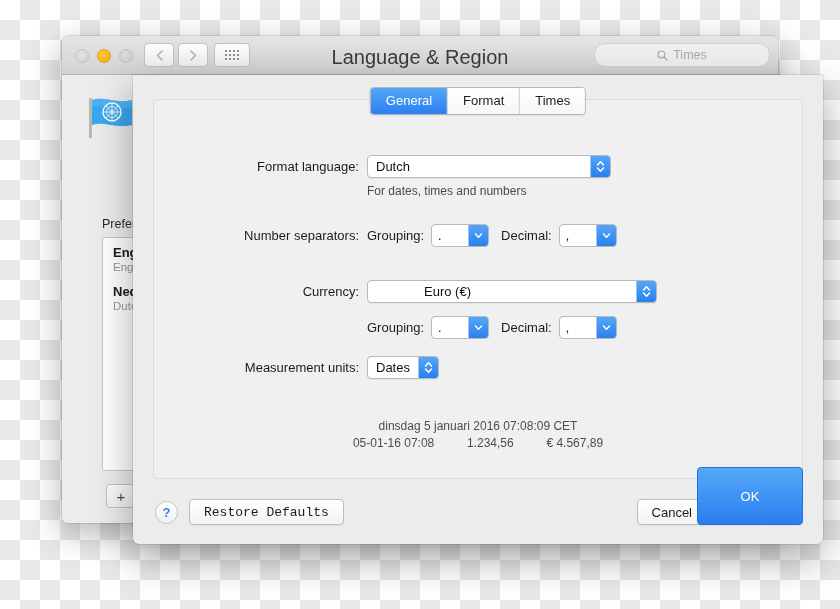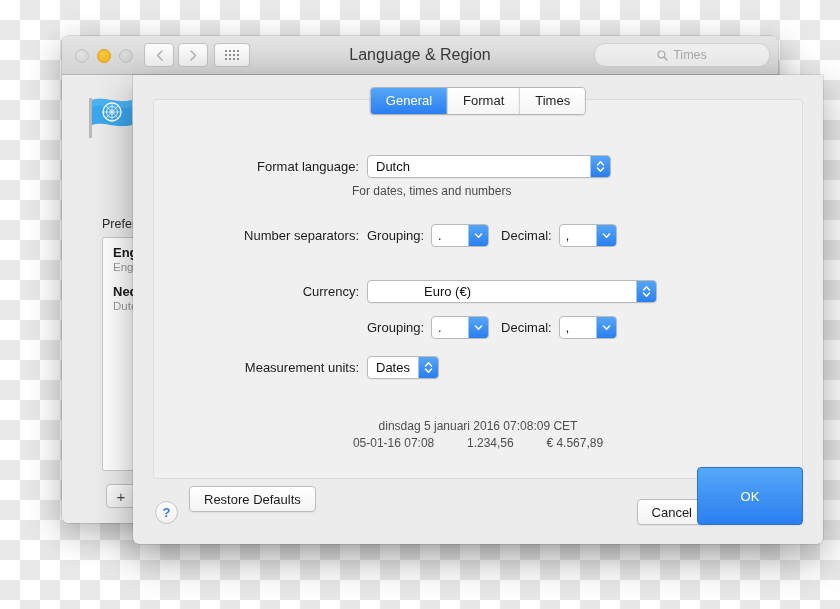--- a/index.html
+++ b/index.html
@@ -57,21 +57,21 @@
     width: 34px; height: 22px; border-radius: 4px;
     background: linear-gradient(to bottom,#fdfdfd,#f0f0f0);
     border: 1px solid #c2c2c2;
     display: flex; align-items: center; justify-content: center;
   }
   .grid-dots { display: grid; grid-template-columns: repeat(4,2px); grid-template-rows: repeat(3,2px); gap: 2px; }
   .grid-dots i { display:block; width:2px; height:2px; background:#8d8d8d; }
 
   .win-title {
     position: absolute; left: 0; right: 0; top: 10px;
-    text-align: center; font-size: 16px; color: #3b3b3b;
+    text-align: center; font-size: 20px; color: #3b3b3b;
   }
   .searchfield {
     position: absolute; right: 8px; top: 7px;
     width: 174px; height: 22px;
     border-radius: 11px;
     background: #efefef;
     border: 1px solid #d0d0d0;
     display: flex; align-items: center; justify-content: center;
     gap: 5px;
   }
@@ -235,21 +235,21 @@
     border: 1px solid #bdbdbd;
     border-radius: 4px;
     box-shadow: 0 1px 1px rgba(0,0,0,0.05);
   }
   .btn.primary {
     background: linear-gradient(to bottom,#56a8f8,#2a7ef0);
     border-color: #2473d8;
     color: #ffffff;
   }
   .f-help   { position: absolute; left: 22px; bottom: 20px; }
-  .f-restore{ position: absolute; left: 56px; bottom: 32px; }
+  .f-restore{ position: absolute; left: 56px; bottom: 19px; font-family: Liberation Mono, monospace; }
   .f-cancel { position: absolute; right: 116px; bottom: 19px; }
   .f-ok     { position: absolute; right: 20px; bottom: 19px; width: 72px; padding: 16px; }
 </style>
 </head>
 <body>
 
 <div class="pref-window">
 
   <div class="titlebar">
     <div class="traffic">
@@ -351,21 +351,21 @@
         <span class="val">Dutch</span>
         <span class="arrowbox">
           <svg width="9" height="13" viewBox="0 0 9 13">
             <path d="M1.5 5 L4.5 1.8 L7.5 5" stroke="#ffffff" stroke-width="1.5" fill="none" stroke-linecap="round" stroke-linejoin="round"></path>
             <path d="M1.5 8 L4.5 11.2 L7.5 8" stroke="#ffffff" stroke-width="1.5" fill="none" stroke-linecap="round" stroke-linejoin="round"></path>
           </svg>
         </span>
       </div>
     </div>
 
-    <div class="row" style="left:198px; top:84px;">
+    <div class="row" style="left:213px; top:84px;">
       <span class="hint">For dates, times and numbers</span>
     </div>
 
     <div class="row" style="left:0; top:124px; width:100%;">
       <div class="fieldlabel" style="width:205px;">Number separators:</div>
       <span class="fieldlabel" style="margin-left:8px;">Grouping:</span>
       <div class="combo" style="margin-left:7px;">
         <span class="val">.</span>
         <span class="arrowbox">
           <svg width="9" height="7" viewBox="0 0 9 7">

